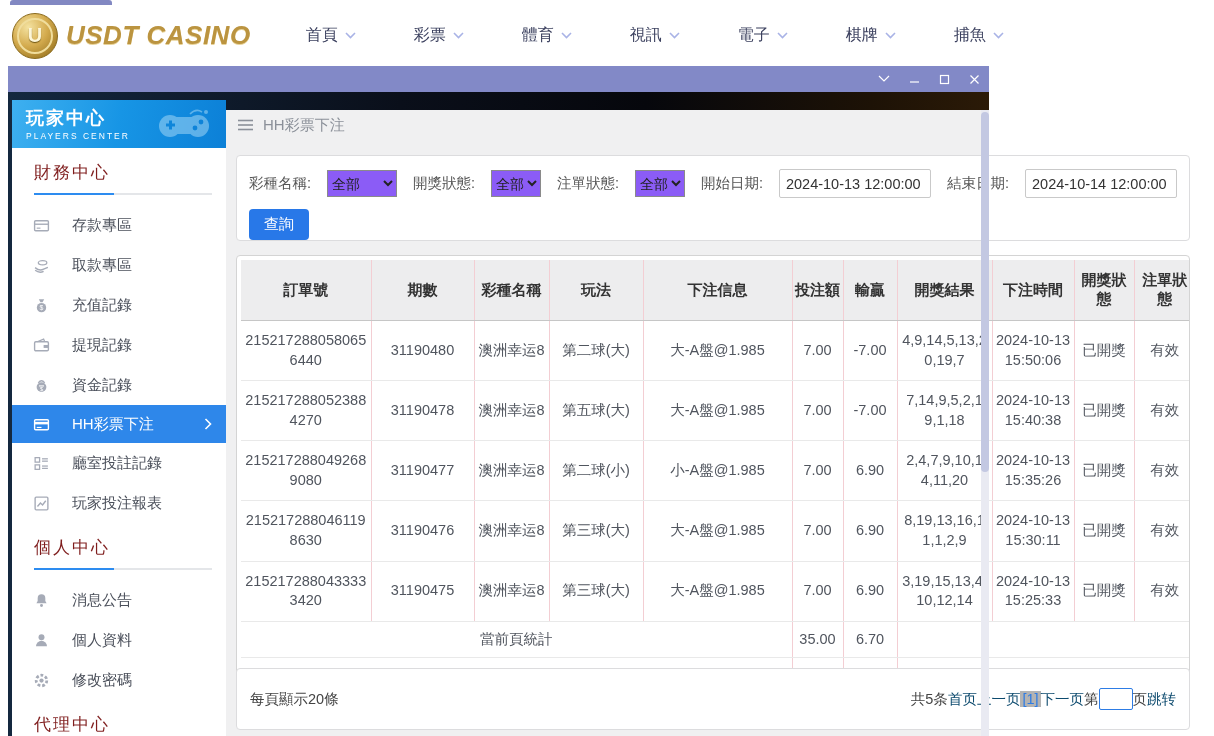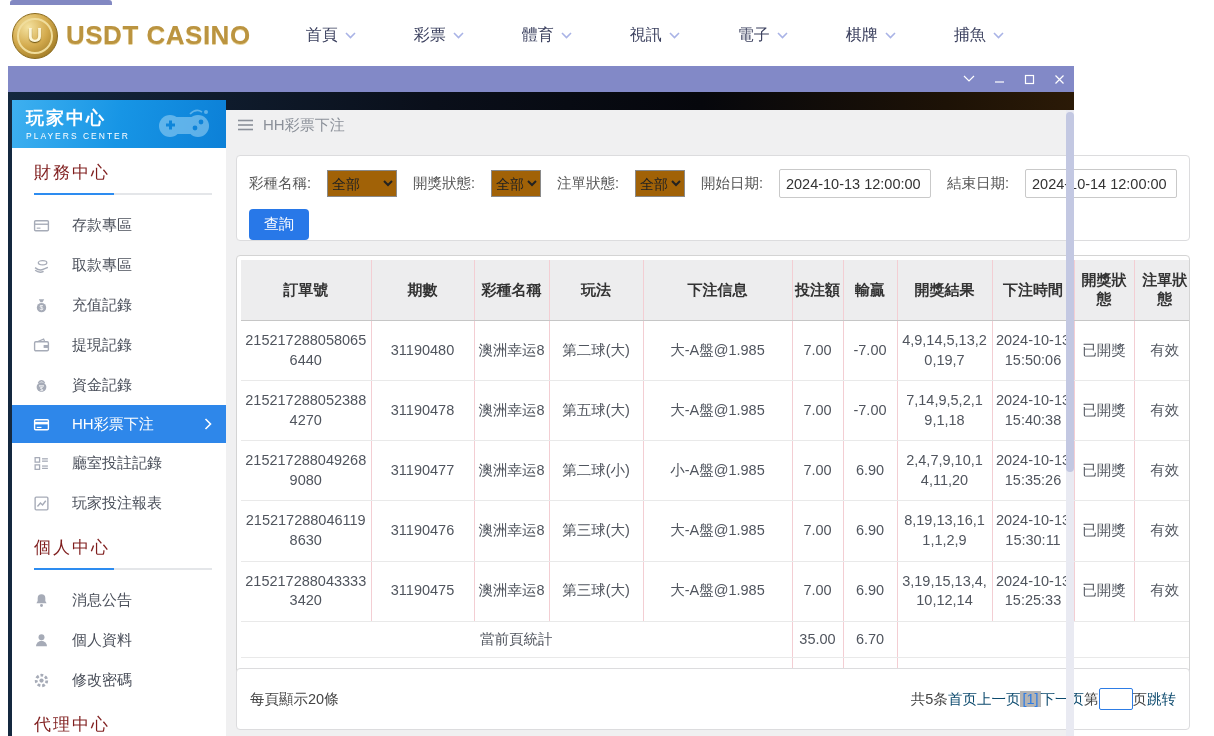--- a/index.html
+++ b/index.html
@@ -8,27 +8,27 @@
 
   
   .tab-stub { position:absolute; left:10px; top:0; width:102px; height:5px; background:#8288c2; border-radius:3px 3px 0 0; }
 
   
   .site-header { position:absolute; left:0; top:5px; width:100%; height:61px; background:#fff; display:flex; align-items:center; }
   .logo { display:flex; align-items:center; margin-left:12px; }
   .coin { width:46px; height:46px; border-radius:50%; background:radial-gradient(circle at 35% 30%, #f4e2a0, #d4ab4e 45%, #9c7722 85%, #7a5c14); border:1px solid #8a6a1c; display:flex; align-items:center; justify-content:center; position:relative; }
   .coin-inner { width:36px; height:36px; border-radius:50%; border:2px solid #f0dd9c; display:flex; align-items:center; justify-content:center; }
   .coin-u { font-weight:bold; font-size:20px; color:#fdf6d8; text-shadow:0 1px 1px #6e5410; }
-  .logo-text { margin-left:8px; font-size:26px; font-weight:bold; letter-spacing:.5px; color:#bb9440; text-shadow:0 1px 0 #e8d39a; }
+  .logo-text { margin-left:8px; font-size:26px; font-weight:bold; letter-spacing:.5px; color:#bb9440; text-shadow:0 1px 0 #e8d39a;font-style:italic; }
   .nav { display:flex; margin-left:55px; gap:58px; }
   .nav-item { display:flex; align-items:center; gap:7px; font-size:16px; color:#3c415f; cursor:pointer; }
   .nav-item svg { display:block; }
 
   
-  .window { position:absolute; left:8px; top:66px; width:1066px; height:670px; }
+  .window { position:absolute; left:8px; top:66px; width:981px; height:670px; }
   .titlebar { position:absolute; left:0; top:0; width:100%; height:26px; background:#8289c7; display:flex; justify-content:flex-end; align-items:center; }
   .win-btn { width:30px; height:26px; display:flex; align-items:center; justify-content:center; cursor:pointer; }
   .window-body { position:absolute; left:0; top:26px; width:100%; height:644px; background:linear-gradient(90deg,#14283f 0%,#0a0f1a 40%,#06070c 65%,#1d1206 88%,#2b1a07 100%); }
 
   
   .sidebar { position:absolute; left:4px; top:8px; width:214px; height:636px; background:#fff; overflow:hidden; }
   .side-header { height:48px; background:linear-gradient(100deg,#3eb0f0 0%,#1795e5 50%,#0c80d7 100%); color:#fff; padding:6px 0 0 14px; position:relative; overflow:hidden; }
   .side-title { font-size:18px; font-weight:bold; letter-spacing:2px; }
   .side-sub { font-size:8.5px; letter-spacing:2px; margin-top:1px; }
   .gamepad { position:absolute; right:10px; top:6px; opacity:.45; }
@@ -42,21 +42,21 @@
   .side-item.active .ic { color:#fff; }
   .side-item.active .arrow { margin-left:auto; display:flex; }
 
   
   .main { position:absolute; left:218px; top:18px; right:8px; bottom:0; background:#f0f0f1; }
   .content-header { position:absolute; left:12px; top:0; height:30px; display:flex; align-items:center; gap:10px; color:#8b9099; font-size:15px; }
   .card { position:absolute; background:#fff; border:1px solid #dcdcde; border-radius:4px; }
   .filter-card { left:10px; top:45px; width:954px; height:86px; padding:13px 12px; }
   .filter-row { display:flex; align-items:center; gap:16px; font-size:14.5px; color:#555; flex-wrap:nowrap; }
   .filter-row label { white-space:nowrap; }
-  select { font-family:"Liberation Sans",sans-serif; font-size:14px; height:27px; border:1px solid #8a8a8a; background:#a16207; color:#222; }
+  select { font-family:"Liberation Sans",sans-serif; font-size:14px; height:27px; border:1px solid #8a8a8a; background:#8b5cf6; color:#222; }
   .sel-lottery { width:122px; }
   .sel-draw { width:64px; }
   .sel-order { width:50px; }
   .date-input { width:152px; height:29px; border:1px solid #c9c9c9; border-radius:2px; font-family:"Liberation Sans",sans-serif; font-size:14.5px; color:#333; padding:0 6px; }
   .query-btn { margin-top:11px; background:#2878e8; color:#fff; border:none; border-radius:4px; font-size:15px; padding:6px 15px; font-family:"Liberation Sans",sans-serif; cursor:pointer; }
 
   
   .table-card { left:10px; top:145px; width:954px; border:1px solid #d4d4d4; border-radius:4px; overflow:hidden; padding:4px; }
   table { border-collapse:collapse; width:100%; table-layout:fixed; }
   th { background:#ededee; font-size:15px; font-weight:bold; color:#333; padding:11px 2px; border-left:1px solid #f3ced3; border-right:1px solid #f3ced3; border-bottom:1px solid #c6c6c6; }

